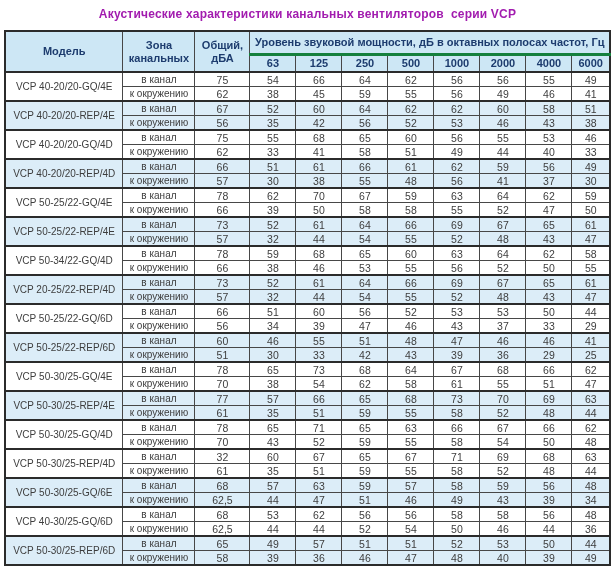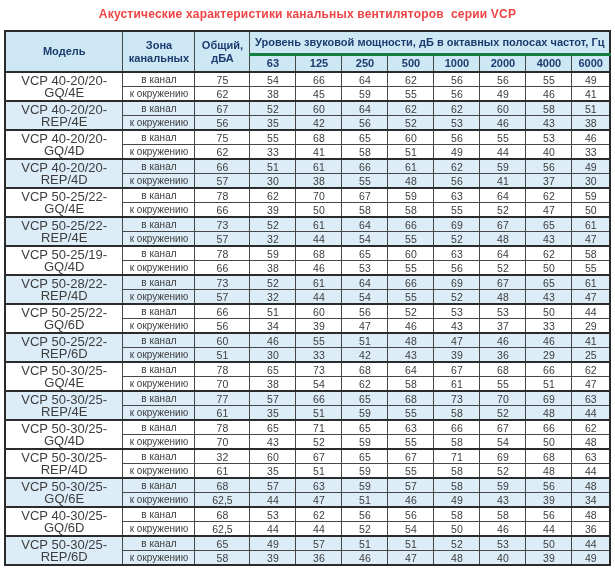--- a/index.html
+++ b/index.html
@@ -10,21 +10,21 @@
     font-family: "Liberation Sans", sans-serif;
   }
   .page {
     width: 615px;
     height: 570px;
     box-sizing: border-box;
     padding-top: 7px;
   }
   .title {
     text-align: center;
-    color: #ef4444;
+    color: #a21caf;
     font-weight: bold;
     font-size: 12px;
     letter-spacing: 0.2px;
     margin: 0 0 9px 0;
     white-space: pre-wrap;
   }
   table.acoustic {
     border-collapse: collapse;
     table-layout: fixed;
     margin: 0 auto;
@@ -48,21 +48,21 @@
   tr.head-main th { height: 21px; }
   tr.head-freq th { height: 15px; }
   th.octave-header { border-bottom: 3px solid #15803d; }
   tbody td {
     color: #3d3d3d;
     font-size: 10.5px;
     height: 13px;
     line-height: 12px;
     background: #ffffff;
   }
-  tbody td.model-cell { font-size: 13px; }
+  tbody td.model-cell { font-size: 10px; }
   tbody td.zone-cell  { font-size: 10px; }
   tbody tr.group-start td { border-top: 2px solid #2b2b2b; }
   tbody tr.shaded td { background: #dcedf8; }
 </style>
 </head>
 <body>
 
 <div class="page">
   <div class="title">Акустические характеристики канальных вентиляторов  серии VCP</div>
 
@@ -243,21 +243,21 @@
           <td class="value-cell">32</td>
           <td class="value-cell">44</td>
           <td class="value-cell">54</td>
           <td class="value-cell">55</td>
           <td class="value-cell">52</td>
           <td class="value-cell">48</td>
           <td class="value-cell">43</td>
           <td class="value-cell">47</td>
         </tr>
         <tr class="group-start">
-          <td rowspan="2" class="model-cell">VCP 50-25/19-GQ/4D</td>
+          <td rowspan="2" class="model-cell">VCP 50-34/22-GQ/4D</td>
           <td class="zone-cell">в канал</td>
           <td class="total-cell">78</td>
           <td class="value-cell">59</td>
           <td class="value-cell">68</td>
           <td class="value-cell">65</td>
           <td class="value-cell">60</td>
           <td class="value-cell">63</td>
           <td class="value-cell">64</td>
           <td class="value-cell">62</td>
           <td class="value-cell">58</td>
@@ -268,21 +268,21 @@
           <td class="value-cell">38</td>
           <td class="value-cell">46</td>
           <td class="value-cell">53</td>
           <td class="value-cell">55</td>
           <td class="value-cell">56</td>
           <td class="value-cell">52</td>
           <td class="value-cell">50</td>
           <td class="value-cell">55</td>
         </tr>
         <tr class="group-start shaded">
-          <td rowspan="2" class="model-cell">VCP 50-28/22-REP/4D</td>
+          <td rowspan="2" class="model-cell">VCP 20-25/22-REP/4D</td>
           <td class="zone-cell">в канал</td>
           <td class="total-cell">73</td>
           <td class="value-cell">52</td>
           <td class="value-cell">61</td>
           <td class="value-cell">64</td>
           <td class="value-cell">66</td>
           <td class="value-cell">69</td>
           <td class="value-cell">67</td>
           <td class="value-cell">65</td>
           <td class="value-cell">61</td>

